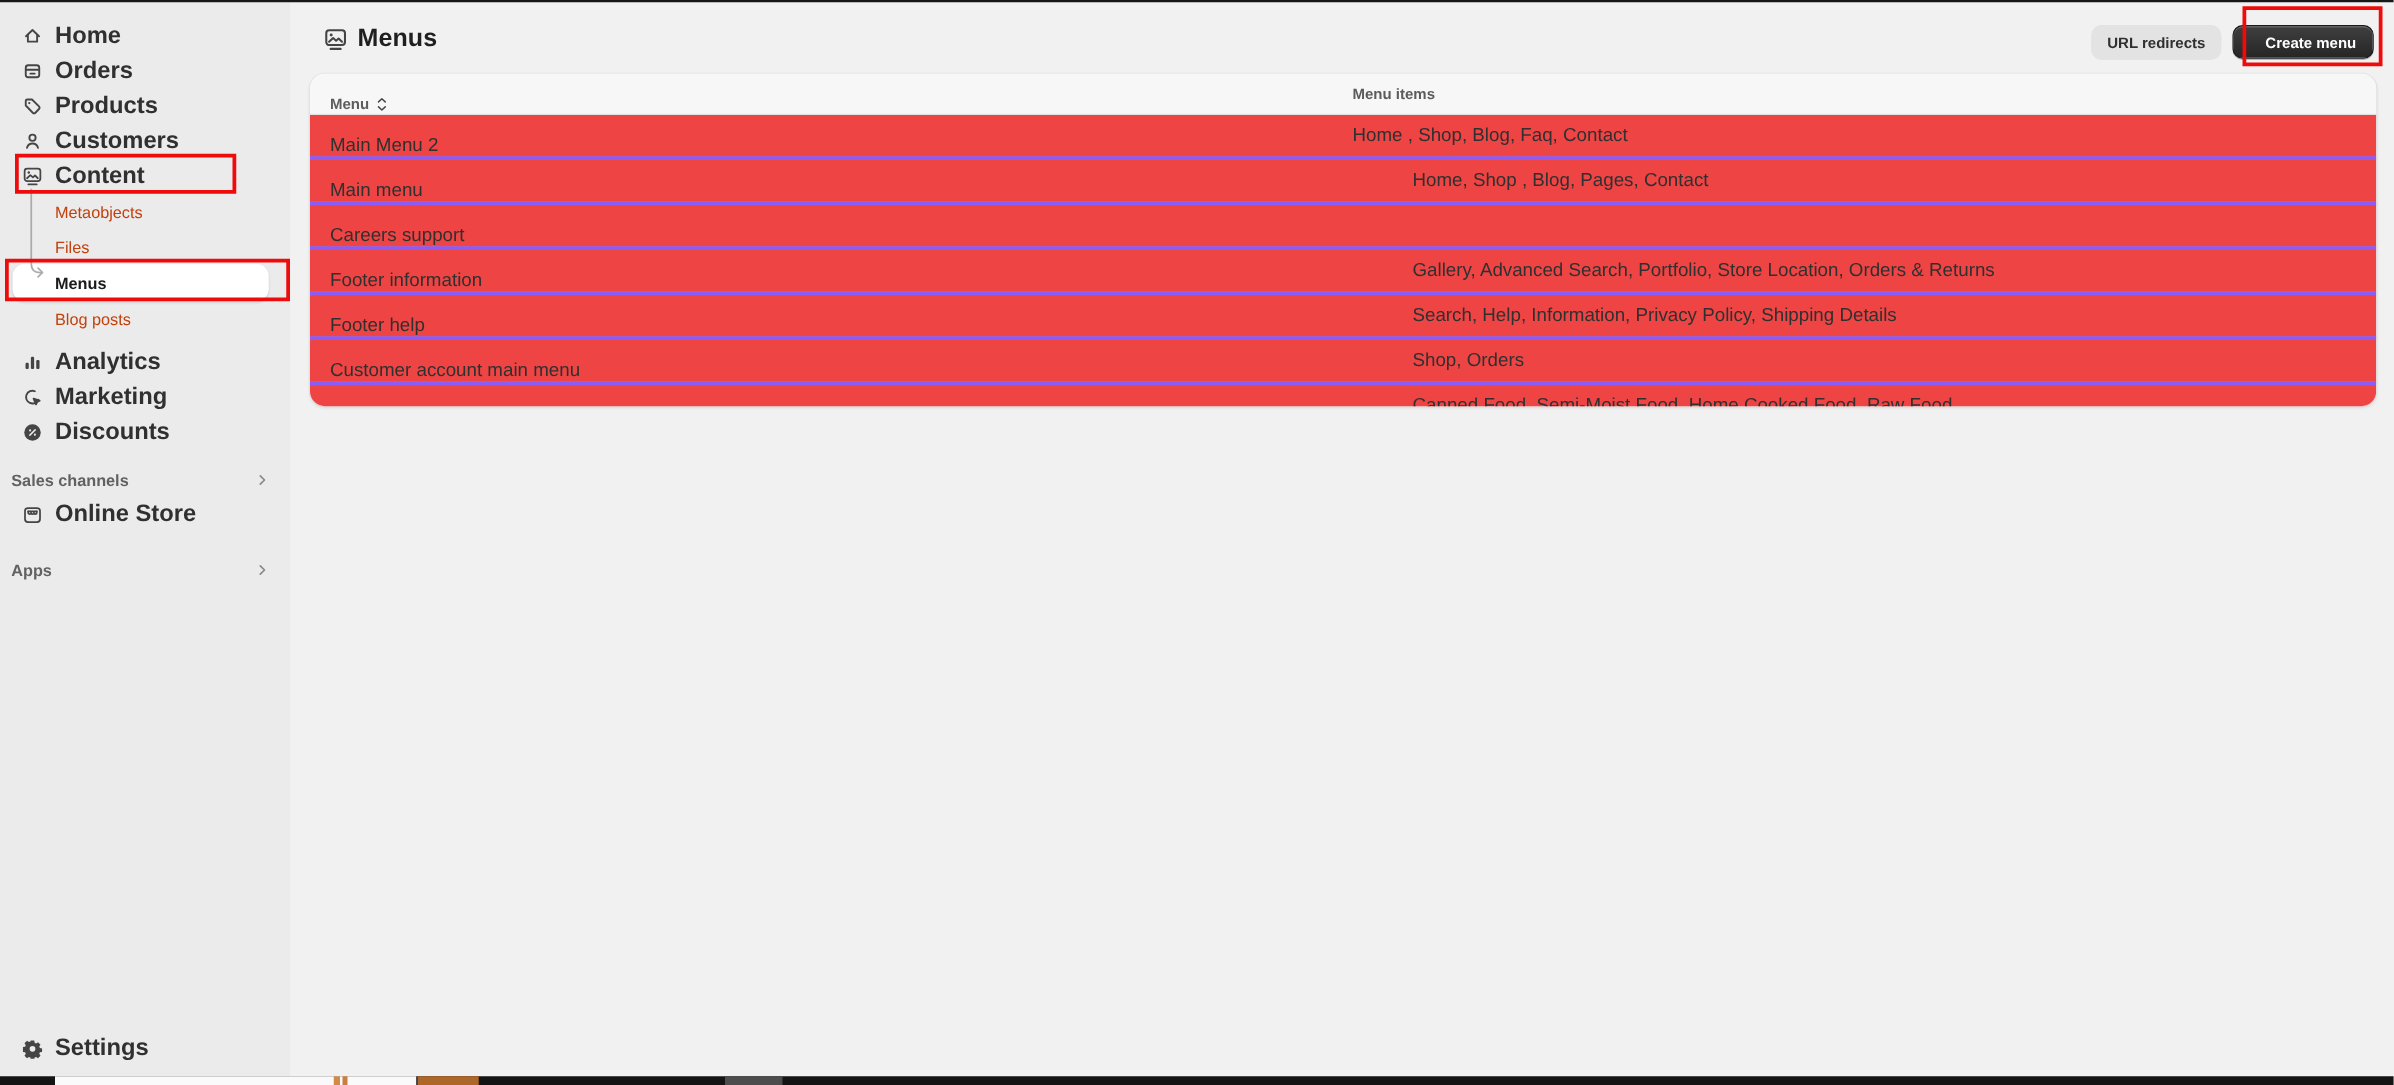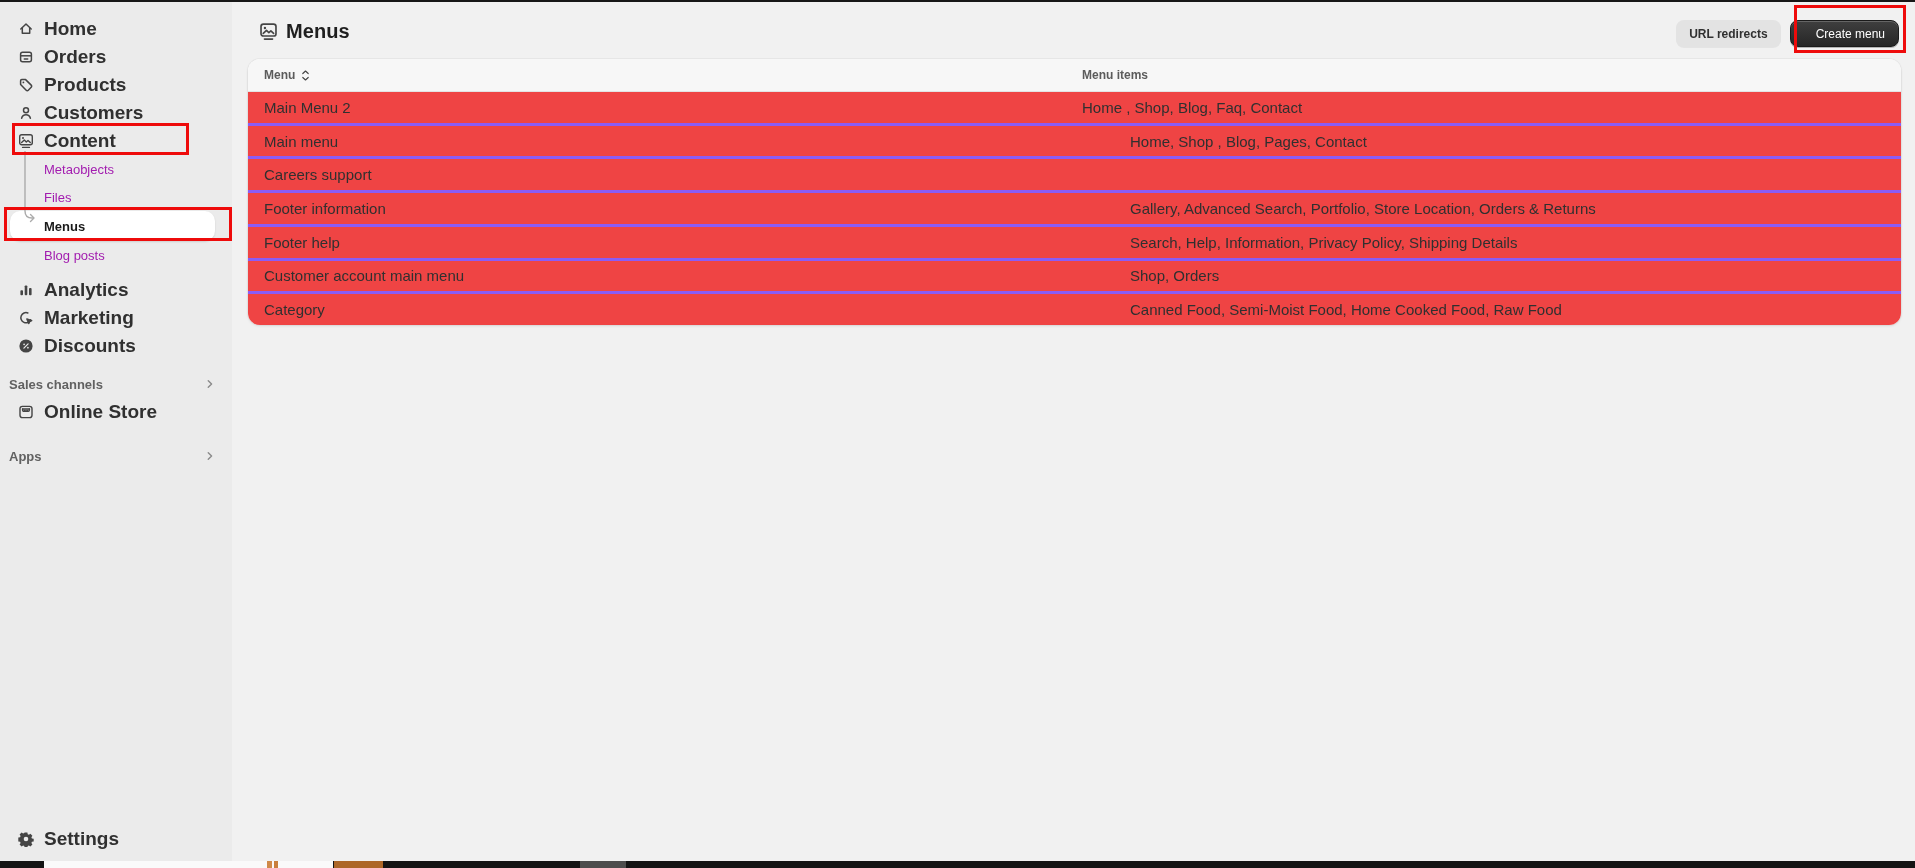--- a/index.html
+++ b/index.html
@@ -10,50 +10,50 @@
   
   .topline { position:absolute; left:0; top:0; width:1915px; height:2px; background:#171717; }
 
   
   .sidebar { position:absolute; left:0; top:2px; width:232px; height:859px; background:#ebebeb; padding-top:13px; }
   .nav-item { position:relative; height:28px; display:flex; align-items:center; gap:10px; padding-left:18px;
               font-size:19px; font-weight:600; color:#303030; cursor:pointer; }
   .nav-icon { width:16px; height:16px; flex:0 0 16px; display:flex; align-items:center; justify-content:center; }
   .nav-icon svg { width:16px; height:16px; display:block; }
   .nav-sub { position:relative; height:28px; display:flex; align-items:center; padding-left:44px;
-             font-size:13px; font-weight:500; color:#a21caf; cursor:pointer; }
+             font-size:13px; font-weight:500; color:#c2410c; cursor:pointer; }
   .nav-sub.active { height:30px; font-weight:700; color:#1a1a1a; }
   .nav-sub.active::before { content:""; position:absolute; left:10px; right:17px; top:0; bottom:0;
              background:#ffffff; border-radius:10px; box-shadow:0 1px 2px rgba(0,0,0,.12); z-index:0; }
   .nav-sub .nav-label { position:relative; z-index:2; }
   .nav-gap { height:7px; }
   .nav-heading { height:28px; display:flex; align-items:center; justify-content:space-between;
                  padding:0 14px 0 9px; font-size:13px; font-weight:600; color:#616161; cursor:pointer; }
   .nav-heading .nav-icon svg { width:14px; height:14px; }
   .settings-row { position:absolute; left:0; top:823px; width:232px; }
   .connector { position:absolute; left:0; top:0; z-index:3; pointer-events:none; }
 
   
   .main { position:absolute; left:232px; top:2px; width:1683px; height:859px; background:#f1f1f1; }
   .page-title { position:absolute; left:27px; top:15px; height:28px; display:flex; align-items:center; gap:8px; }
   .page-title .nav-icon, .page-title .nav-icon svg { width:19px; height:19px; }
   .page-title h1 { font-size:20px; font-weight:700; color:#1f1f1f; letter-spacing:.1px; }
   .header-actions { position:absolute; right:16px; top:18px; display:flex; gap:9px; }
   .btn { height:27px; padding:0 13px; border:none; border-radius:8px; font-family:inherit;
          font-size:12px; font-weight:600; display:flex; align-items:center; cursor:pointer; }
   .btn-secondary { background:#e3e3e3; color:#303030; box-shadow:0 1px 0 rgba(0,0,0,.05); }
-  .btn-primary { background:linear-gradient(#3f3f3f,#262626); color:#ffffff; font-weight:400;
+  .btn-primary { background:linear-gradient(#3f3f3f,#262626); color:#ffffff; font-weight:700;
                  border:1px solid #1a1a1a; box-shadow:inset 0 1px 0 rgba(255,255,255,.2), 0 1px 0 rgba(0,0,0,.25);padding-left:25px; }
 
   .card { position:absolute; left:16px; top:57px; width:1653px; height:266px; background:#ffffff;
           border-radius:12px; box-shadow:0 1px 3px rgba(0,0,0,.09), 0 0 0 1px rgba(0,0,0,.03); overflow:hidden;
           display:flex; flex-direction:column; }
   .thead { height:33px; flex:0 0 33px; display:flex; align-items:center; background:#f7f7f7;
            border-bottom:1px solid #e3e3e3; font-size:12px; font-weight:600; color:#5c5c5c; }
-  .col-menu { width:818px; flex:0 0 818px; padding-left:16px; display:flex; align-items:center; gap:6px; }
+  .col-menu { width:818px; flex:0 0 818px; padding-left:16px; display:flex; align-items:center; gap:6px;margin-top:16px; }
   .col-items { flex:1; padding-left:16px; }
   .sort-icon svg { width:9px; height:13px; display:block; margin-top:1px; }
   .tbody { flex:1; display:flex; flex-direction:column; }
   .trow { flex:1; display:flex; align-items:center; font-size:15px; color:#303030; background:#ef4444; cursor:pointer; }
   .trow + .trow { border-top:3px solid #8b5cf6;gap:48px; }
   .trow .col-menu { font-weight:400; }
 
   
   .ann { position:absolute; border:3px solid #ee0b0b; z-index:50; pointer-events:none; }
   #ann-content { left:12px; top:123px; width:177px; height:32px; }

